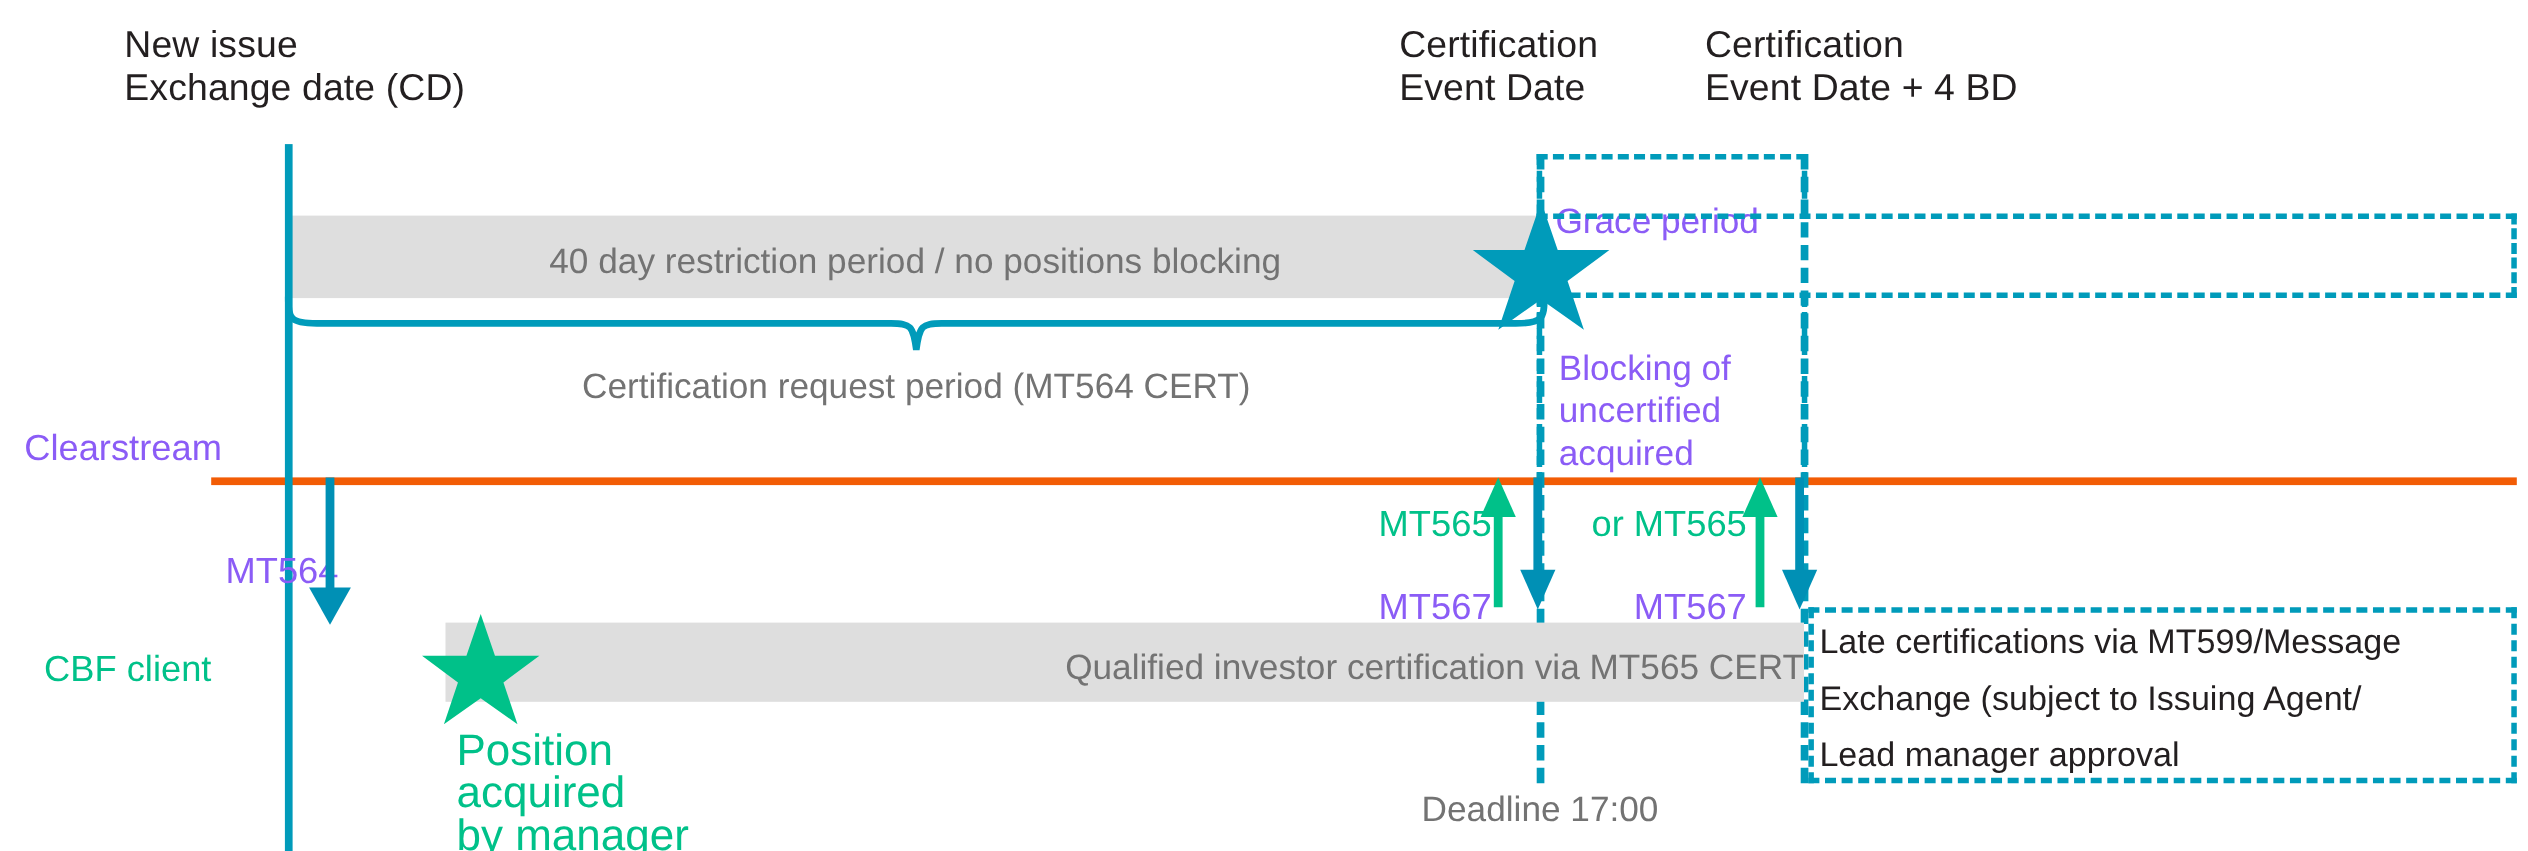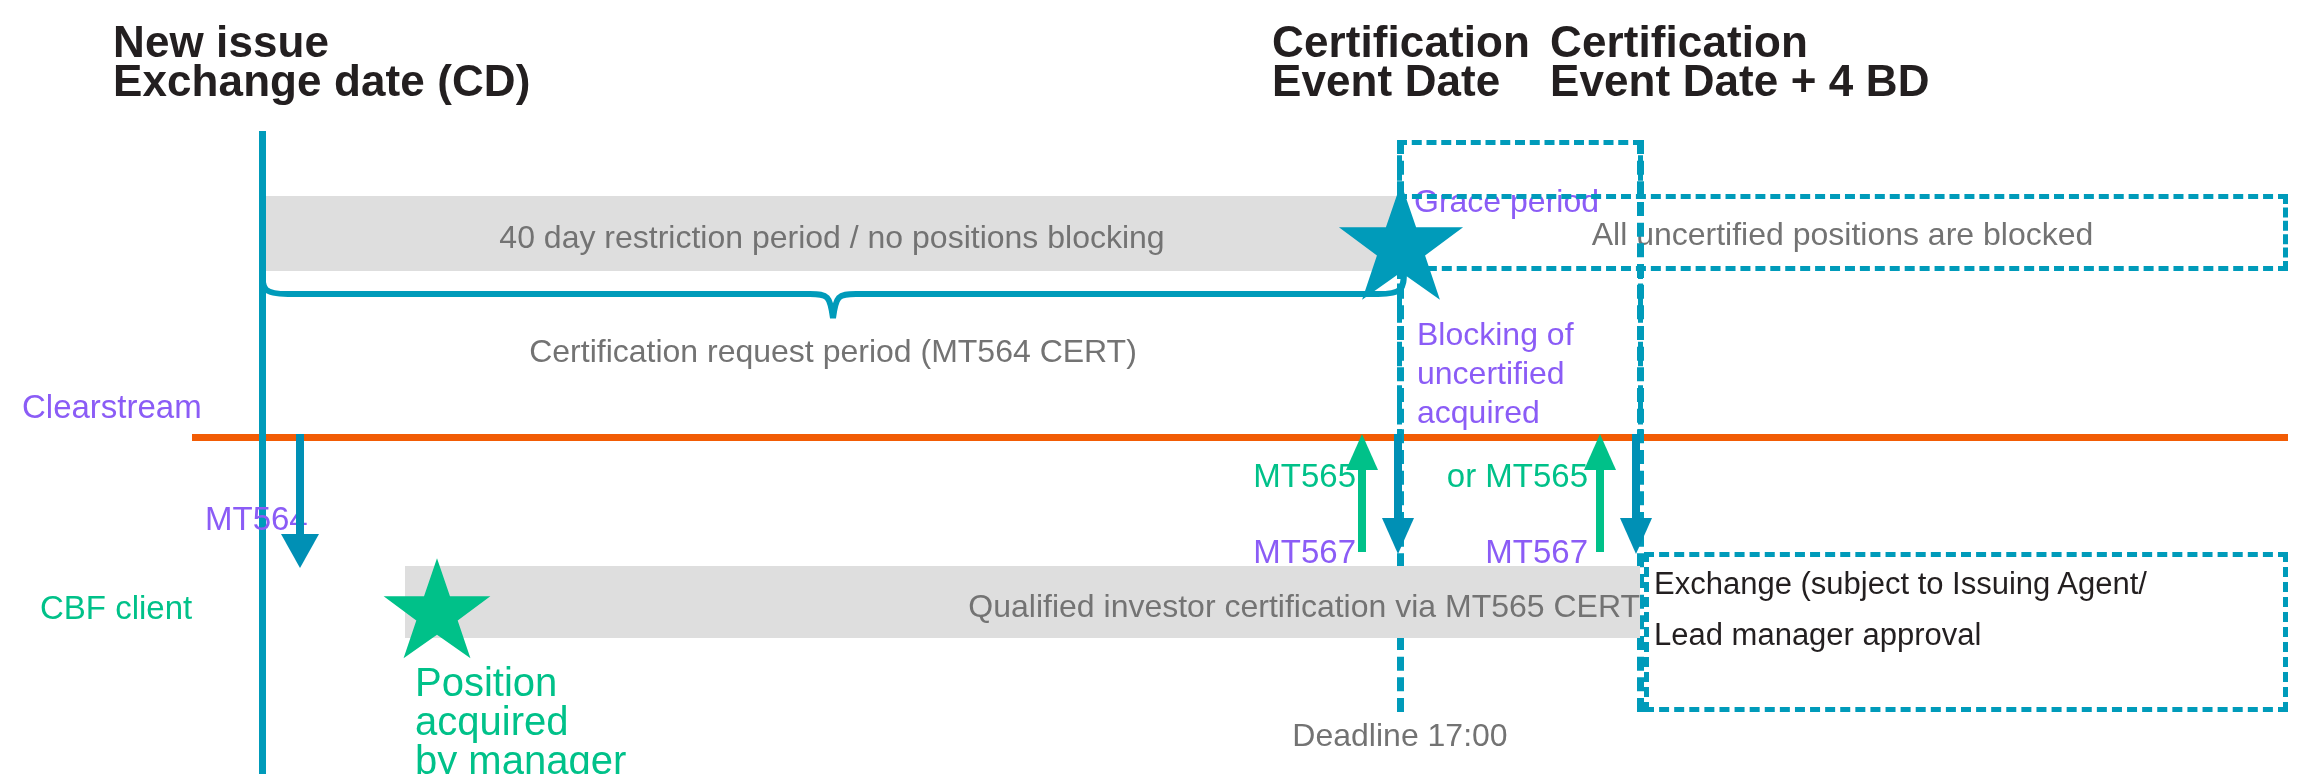--- a/index.html
+++ b/index.html
@@ -1,21 +1,21 @@
 <!DOCTYPE html>
 <html><head>
 <meta charset="utf-8">
 <style>
   html,body{margin:0;padding:0;background:#ffffff;}
   body{width:2298px;height:774px;position:relative;overflow:hidden;
        font-family:"Liberation Sans","DejaVu Sans",sans-serif;}
   .stage{position:absolute;left:0;top:0;width:2298px;height:774px;}
   .abs{position:absolute;}
 
-  .hdr{font-size:44px;line-height:39px;color:#231f20;letter-spacing:.1px;font-weight:bold;}
+  .hdr{font-size:34px;line-height:39px;color:#231f20;letter-spacing:.1px;}
 
   .band{background:#dedede;}
 
   .vline{background:#009BBA;width:7px;}
   .hline-orange{background:#F25C05;height:7px;}
 
   .dashv{border-left:7px dashed #009BBA;}
   .dashbox{border:5px dashed #009BBA;box-sizing:border-box;}
   .lbl-teal-b{color:#8b5cf6;font-size:33px;line-height:39px;margin-top:37px;}
   .lbl-green-b{color:#00C189;font-size:33px;line-height:39px;}
@@ -45,21 +45,20 @@
     <div>Event Date + 4 BD</div>
   </div>
 
   <div class="abs dashbox" style="left:1397px;top:140px;width:246px;height:56px;border-bottom:none;"></div>
   <div class="abs lbl-teal-b" style="left:1414px;top:145px;width:230px;font-size:32px;">Grace period</div>
 
   <div class="abs band" style="left:262px;top:196px;width:1140px;height:75px;"></div>
   <div class="abs body-txt" style="left:262px;top:218px;width:1140px;text-align:center;font-size:32px;">40 day restriction period / no positions blocking</div>
 
   <div class="abs dashbox" style="left:1397px;top:194px;width:891px;height:77px;"></div>
-  <div class="abs body-txt" style="left:1405px;top:215px;width:875px;text-align:center;font-size:32px;">All uncertified positions are blocked</div>
 
   <div class="abs dashbox" style="left:1397px;top:269px;width:246px;height:170px;border-top:none;border-bottom:none;"></div>
   <div class="abs lbl-teal-b" style="left:1417px;top:278px;width:220px;font-size:32px;line-height:39px;">
     <div>Blocking of</div>
     <div>uncertified</div>
     <div>acquired</div>
   </div>
 
   <svg class="abs" style="left:258px;top:268px;" width="1150" height="52" viewBox="0 0 1150 52">
     <path d="M4 2 C4 22, 6 26, 30 26 L 552 26 C 570 26, 572 28, 575 50
@@ -121,19 +120,20 @@
   </svg>
 
   <div class="abs lbl-green-b" style="left:398px;top:663px;width:230px;font-size:40px;line-height:39px;margin-left:17px;">
     <div>Position</div>
     <div>acquired</div>
     <div>by manager</div>
   </div>
 
   <div class="abs dashbox" style="left:1644px;top:552px;width:644px;height:160px;"></div>
   <div class="abs body-txt-sm" style="left:1654px;top:558px;width:640px;font-size:31px;line-height:51px;">
+    <div>Late certifications via MT599/Message</div>
     <div>Exchange (subject to Issuing Agent/</div>
     <div>Lead manager approval</div>
   </div>
 
   <div class="abs body-txt" style="left:1180px;top:716px;width:440px;text-align:center;font-size:32px;">Deadline 17:00</div>
 
 </div>
 
 </body></html>

